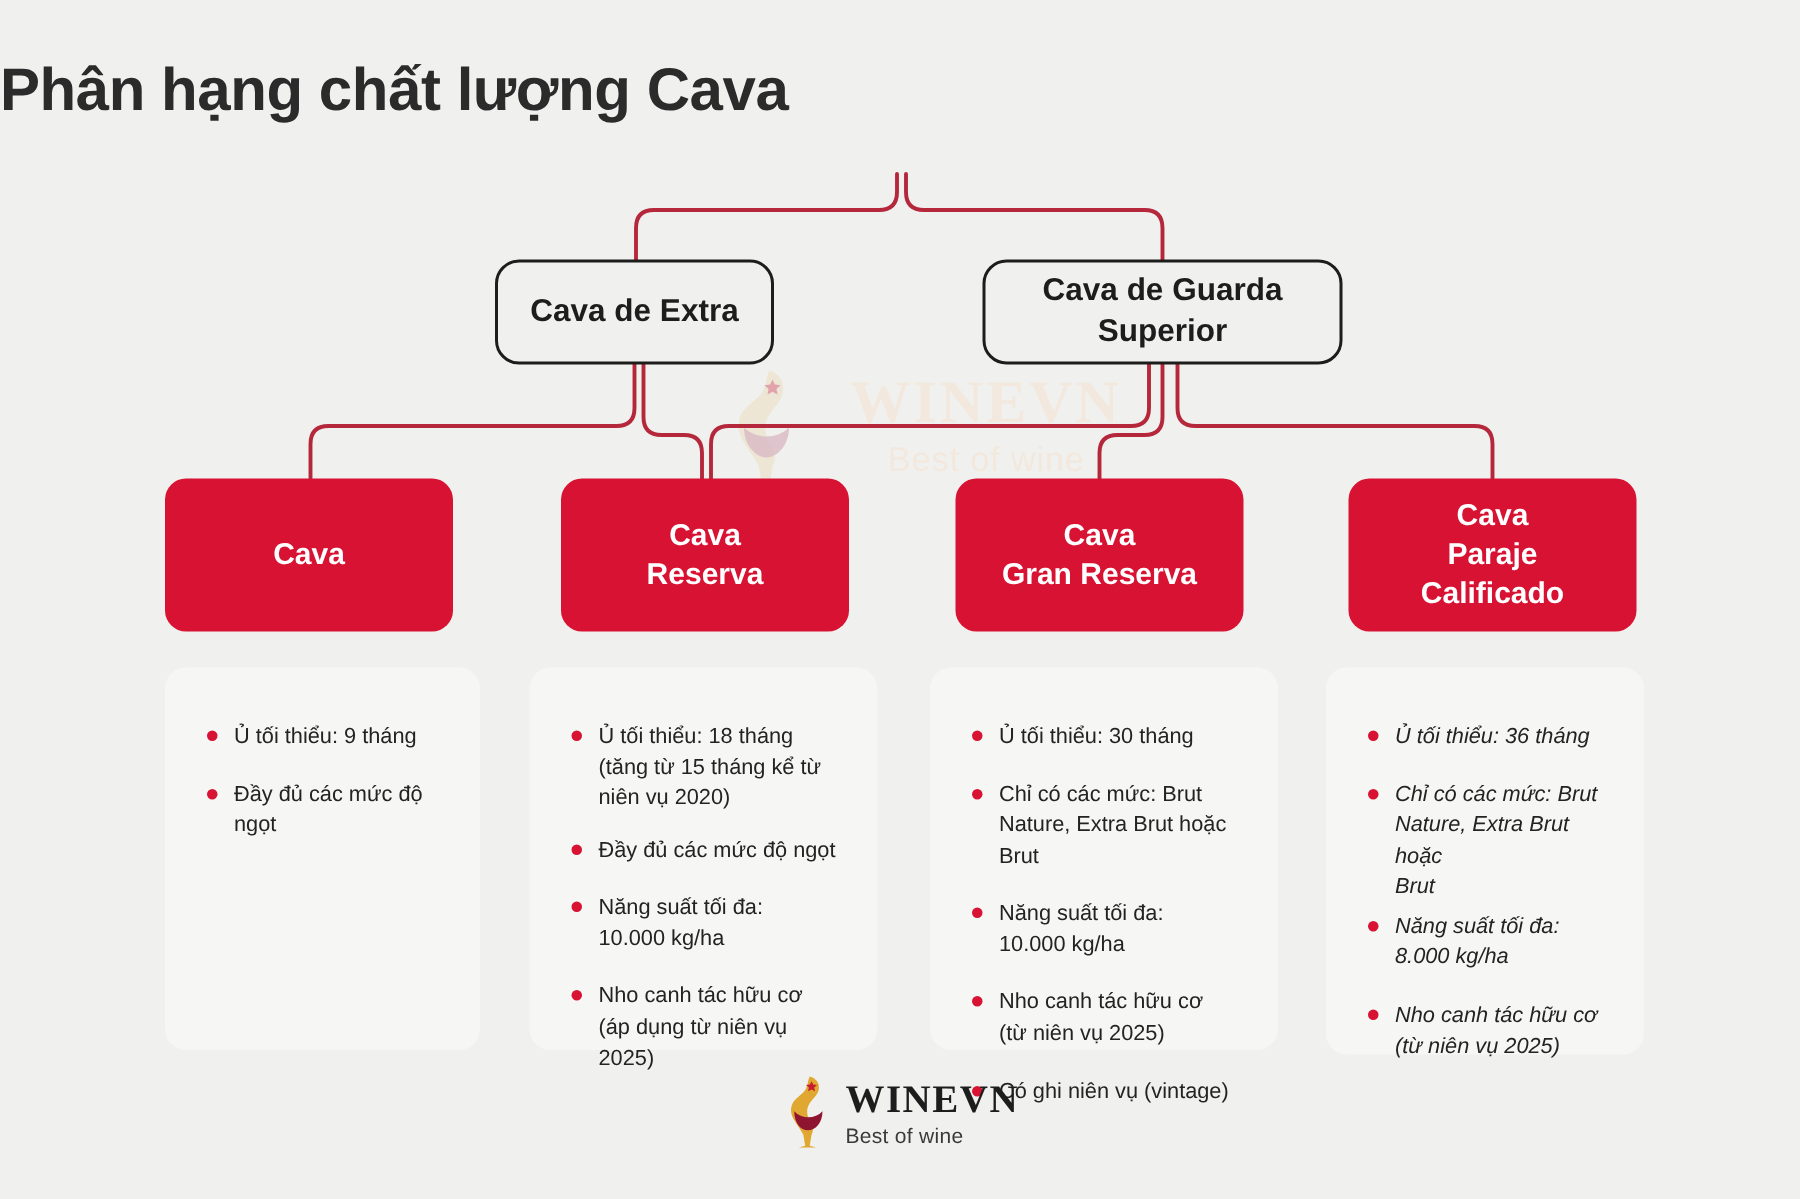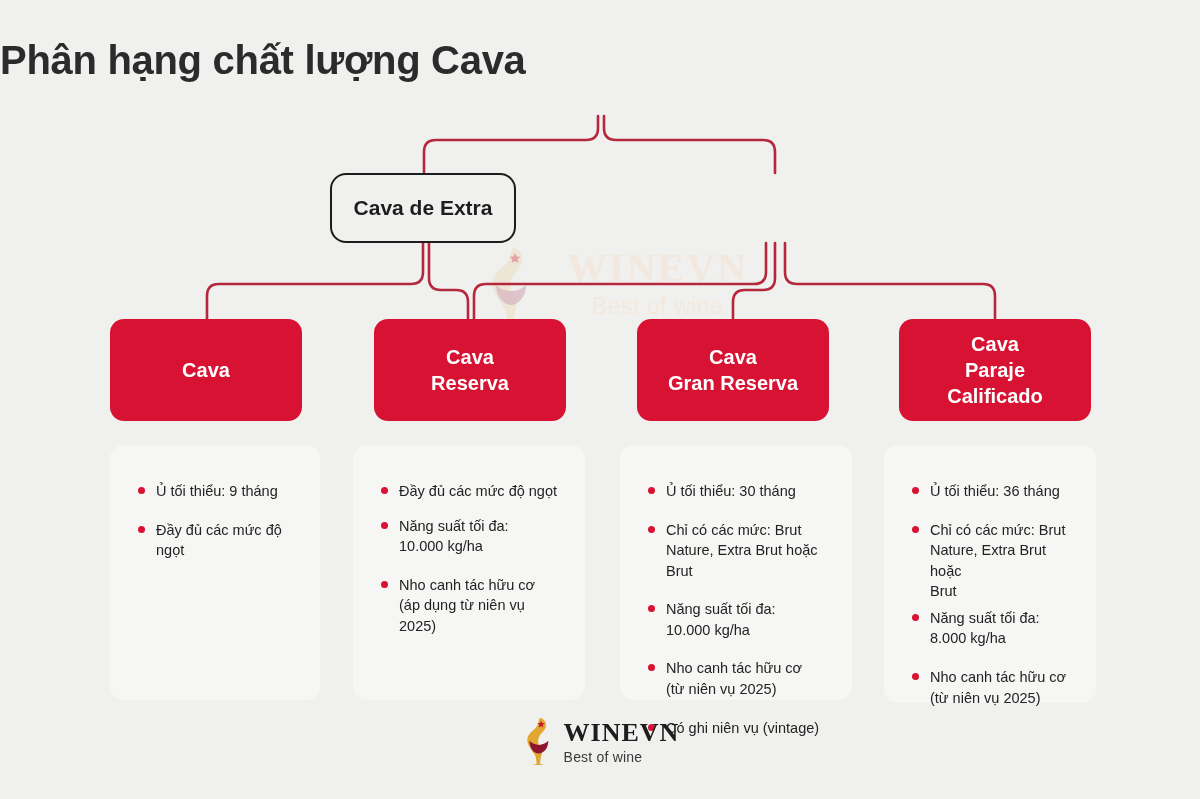--- a/index.html
+++ b/index.html
@@ -132,21 +132,21 @@
     position: absolute;
     background: #f6f6f5;
     border-radius: 14px;
     z-index: 2;
     padding: 24px 16px 20px 14px;
     box-sizing: border-box;
   }
   #card-1 { left: 110px; top: 445px; width: 210px; height: 255px; }
   #card-2 { left: 353px; top: 445px; width: 232px; height: 255px; }
   #card-3 { left: 620px; top: 445px; width: 232px; height: 255px; }
-  #card-4 { left: 884px; top: 445px; width: 212px; height: 258px; }
+  #card-4 { left: 884px; top: 445px; width: 212px; height: 258px; font-style: italic; }
 
   .detail-card ul {
     list-style: none;
     margin: 12px;
     padding: 0;
   }
   .detail-card li {
     position: relative;
     padding-left: 20px;
     font-size: 14.5px;
@@ -236,39 +236,44 @@
       <path d="M766 243 L766 272 Q766 284 754 284 L486 284 Q474 284 474 296 L474 319"></path>
 
       <path d="M775 243 L775 278 Q775 290 763 290 L745 290 Q733 290 733 302 L733 319"></path>
 
       <path d="M785 243 L785 272 Q785 284 797 284 L983 284 Q995 284 995 296 L995 319"></path>
     </g>
   </svg>
 
   <div class="tier1" id="box-guarda">Cava de
 Extra</div>
+  <div class="tier1" id="box-guarda-superior">Cava de
+Guarda Superior</div>
 
   <div class="tier2" id="cat-cava">Cava</div>
   <div class="tier2" id="cat-reserva">Cava
 Reserva</div>
   <div class="tier2" id="cat-gran">Cava
 Gran Reserva</div>
   <div class="tier2" id="cat-paraje">Cava
 Paraje
 Calificado</div>
 
   <div class="detail-card" id="card-1">
     <ul>
       <li>Ủ tối thiểu: 9 tháng</li>
       <li>Đầy đủ các mức độ ngọt</li>
     </ul>
   </div>
 
   <div class="detail-card" id="card-2">
     <ul>
+      <li>Ủ tối thiểu: 18 tháng
+(tăng từ 15 tháng kể từ
+niên vụ 2020)</li>
       <li>Đầy đủ các mức độ ngọt</li>
       <li>Năng suất tối đa:
 10.000 kg/ha</li>
       <li>Nho canh tác hữu cơ
 (áp dụng từ niên vụ 2025)</li>
     </ul>
   </div>
 
   <div class="detail-card" id="card-3">
     <ul>

